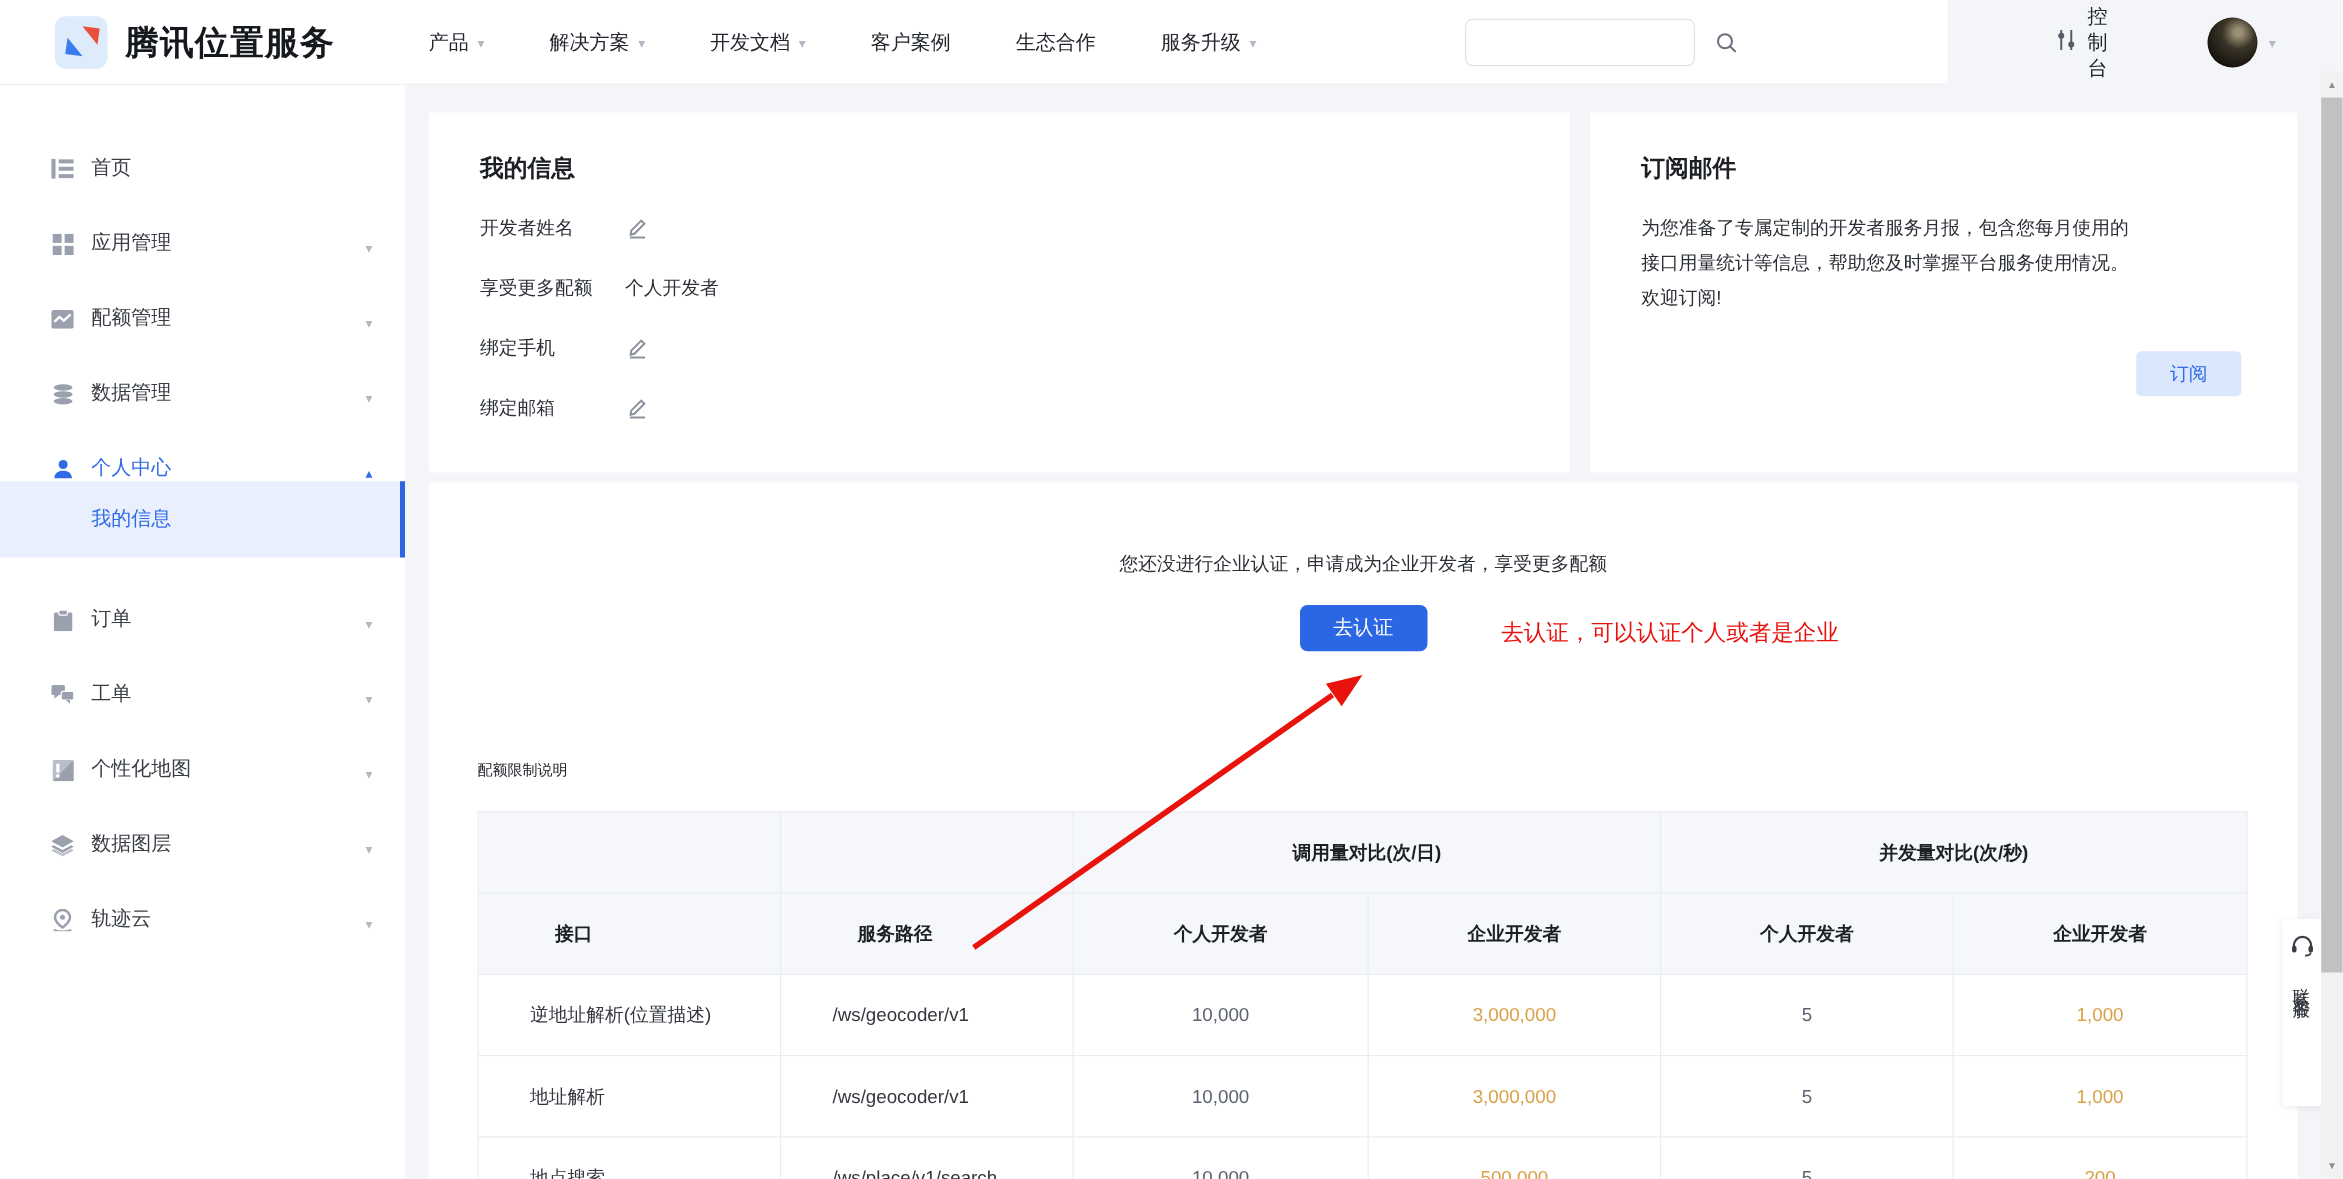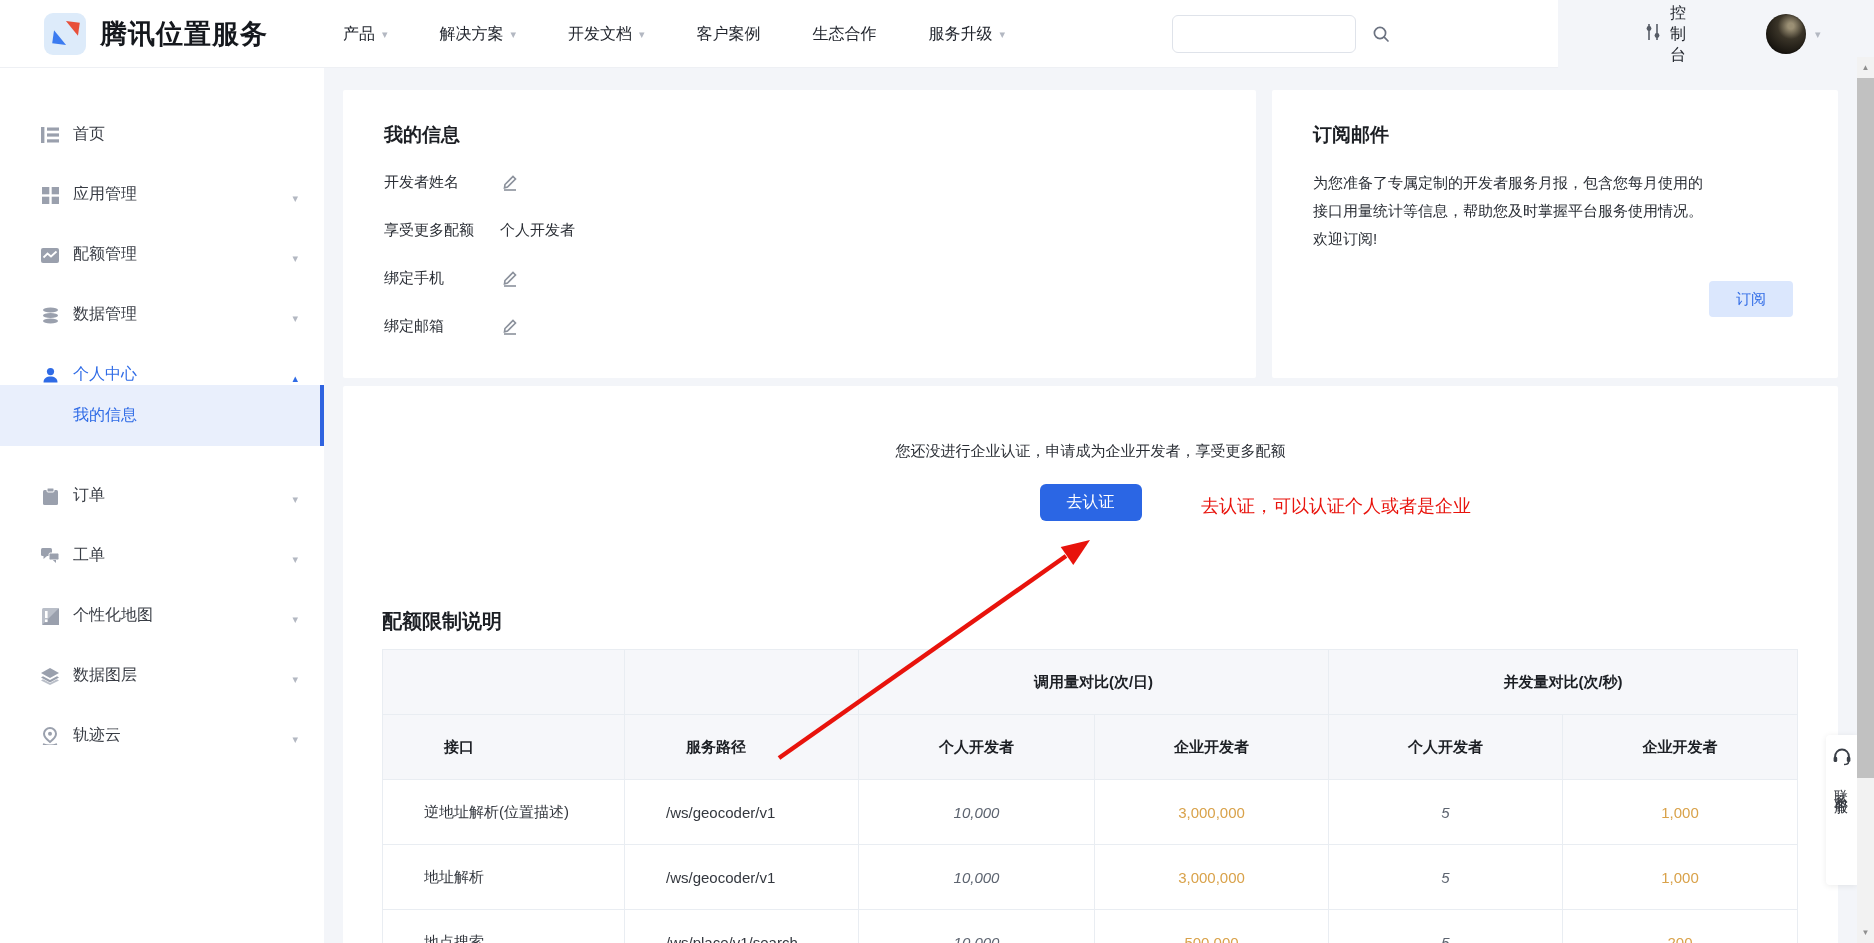--- a/index.html
+++ b/index.html
@@ -56,29 +56,29 @@
   .card-subscribe { left:1272px; top:90px; width:566px; height:288px; padding:32px 41px 0 41px; }
   .sub-body { margin-top:21px; width:402px; font-size:15px; line-height:28px; color:#2b2f36; }
   .subscribe-btn { position:absolute; right:45px; top:191px; width:84px; height:36px; background:#dbe7fd;
     color:#2f6be6; font-size:15px; border:none; border-radius:4px; cursor:pointer; }
 
   .card-cert { left:343px; top:386px; width:1495px; height:900px; }
   .cert-msg { position:absolute; left:0; top:56px; width:100%; text-align:center; font-size:15px; color:#2b2f36; }
   .cert-btn { position:absolute; left:50%; margin-left:-51px; top:98px; width:102px; height:37px; background:#2b66e4;
     color:#fff; font-size:16px; border:none; border-radius:6px; cursor:pointer; }
   .cert-note { position:absolute; left:858px; top:108px; font-size:18px; color:#e8130c; white-space:nowrap; }
-  .quota-heading { position:absolute; left:39px; top:222px; font-size:20px; font-weight:bold; color:#1c1f24; }
+  .quota-heading { position:absolute; left:39px; top:222px; font-size:12px; font-weight:normal; color:#1c1f24; }
 
   .quota-table { position:absolute; left:39px; top:263px; width:1415px; border-collapse:collapse; table-layout:fixed; }
   .quota-table th, .quota-table td { border:1px solid #e9edf2; font-size:15px; }
   .quota-table thead th { background:#f6f7fa; font-weight:bold; color:#1c1f24; height:65px; text-align:center; }
   .quota-table thead th.lft { text-align:left; padding-left:61px; }
   .quota-table tbody td { background:#fff; height:65px; color:#33373e; text-align:center; }
   .quota-table tbody td.lft { text-align:left; padding-left:41px; }
-  .quota-table td.num { color:#5d6470;font-style:italic; }
+  .quota-table td.num { color:#5d6470; }
   .quota-table td.orange { color:#d9a24a; }
 
   
   .arrow-overlay { position:absolute; left:0; top:0; width:1874px; height:943px; pointer-events:none; z-index:40; }
 
   
   .contact-tab { position:absolute; right:17px; top:735px; width:31px; height:150px; background:#fff;
     border-radius:4px 0 0 4px; box-shadow:0 1px 6px rgba(0,0,0,.08); display:flex; flex-direction:column;
     align-items:center; padding-top:12px; gap:8px; cursor:pointer; z-index:50; }
   .contact-label { writing-mode:vertical-rl; font-size:14px; color:#33373e; letter-spacing:4px; }

